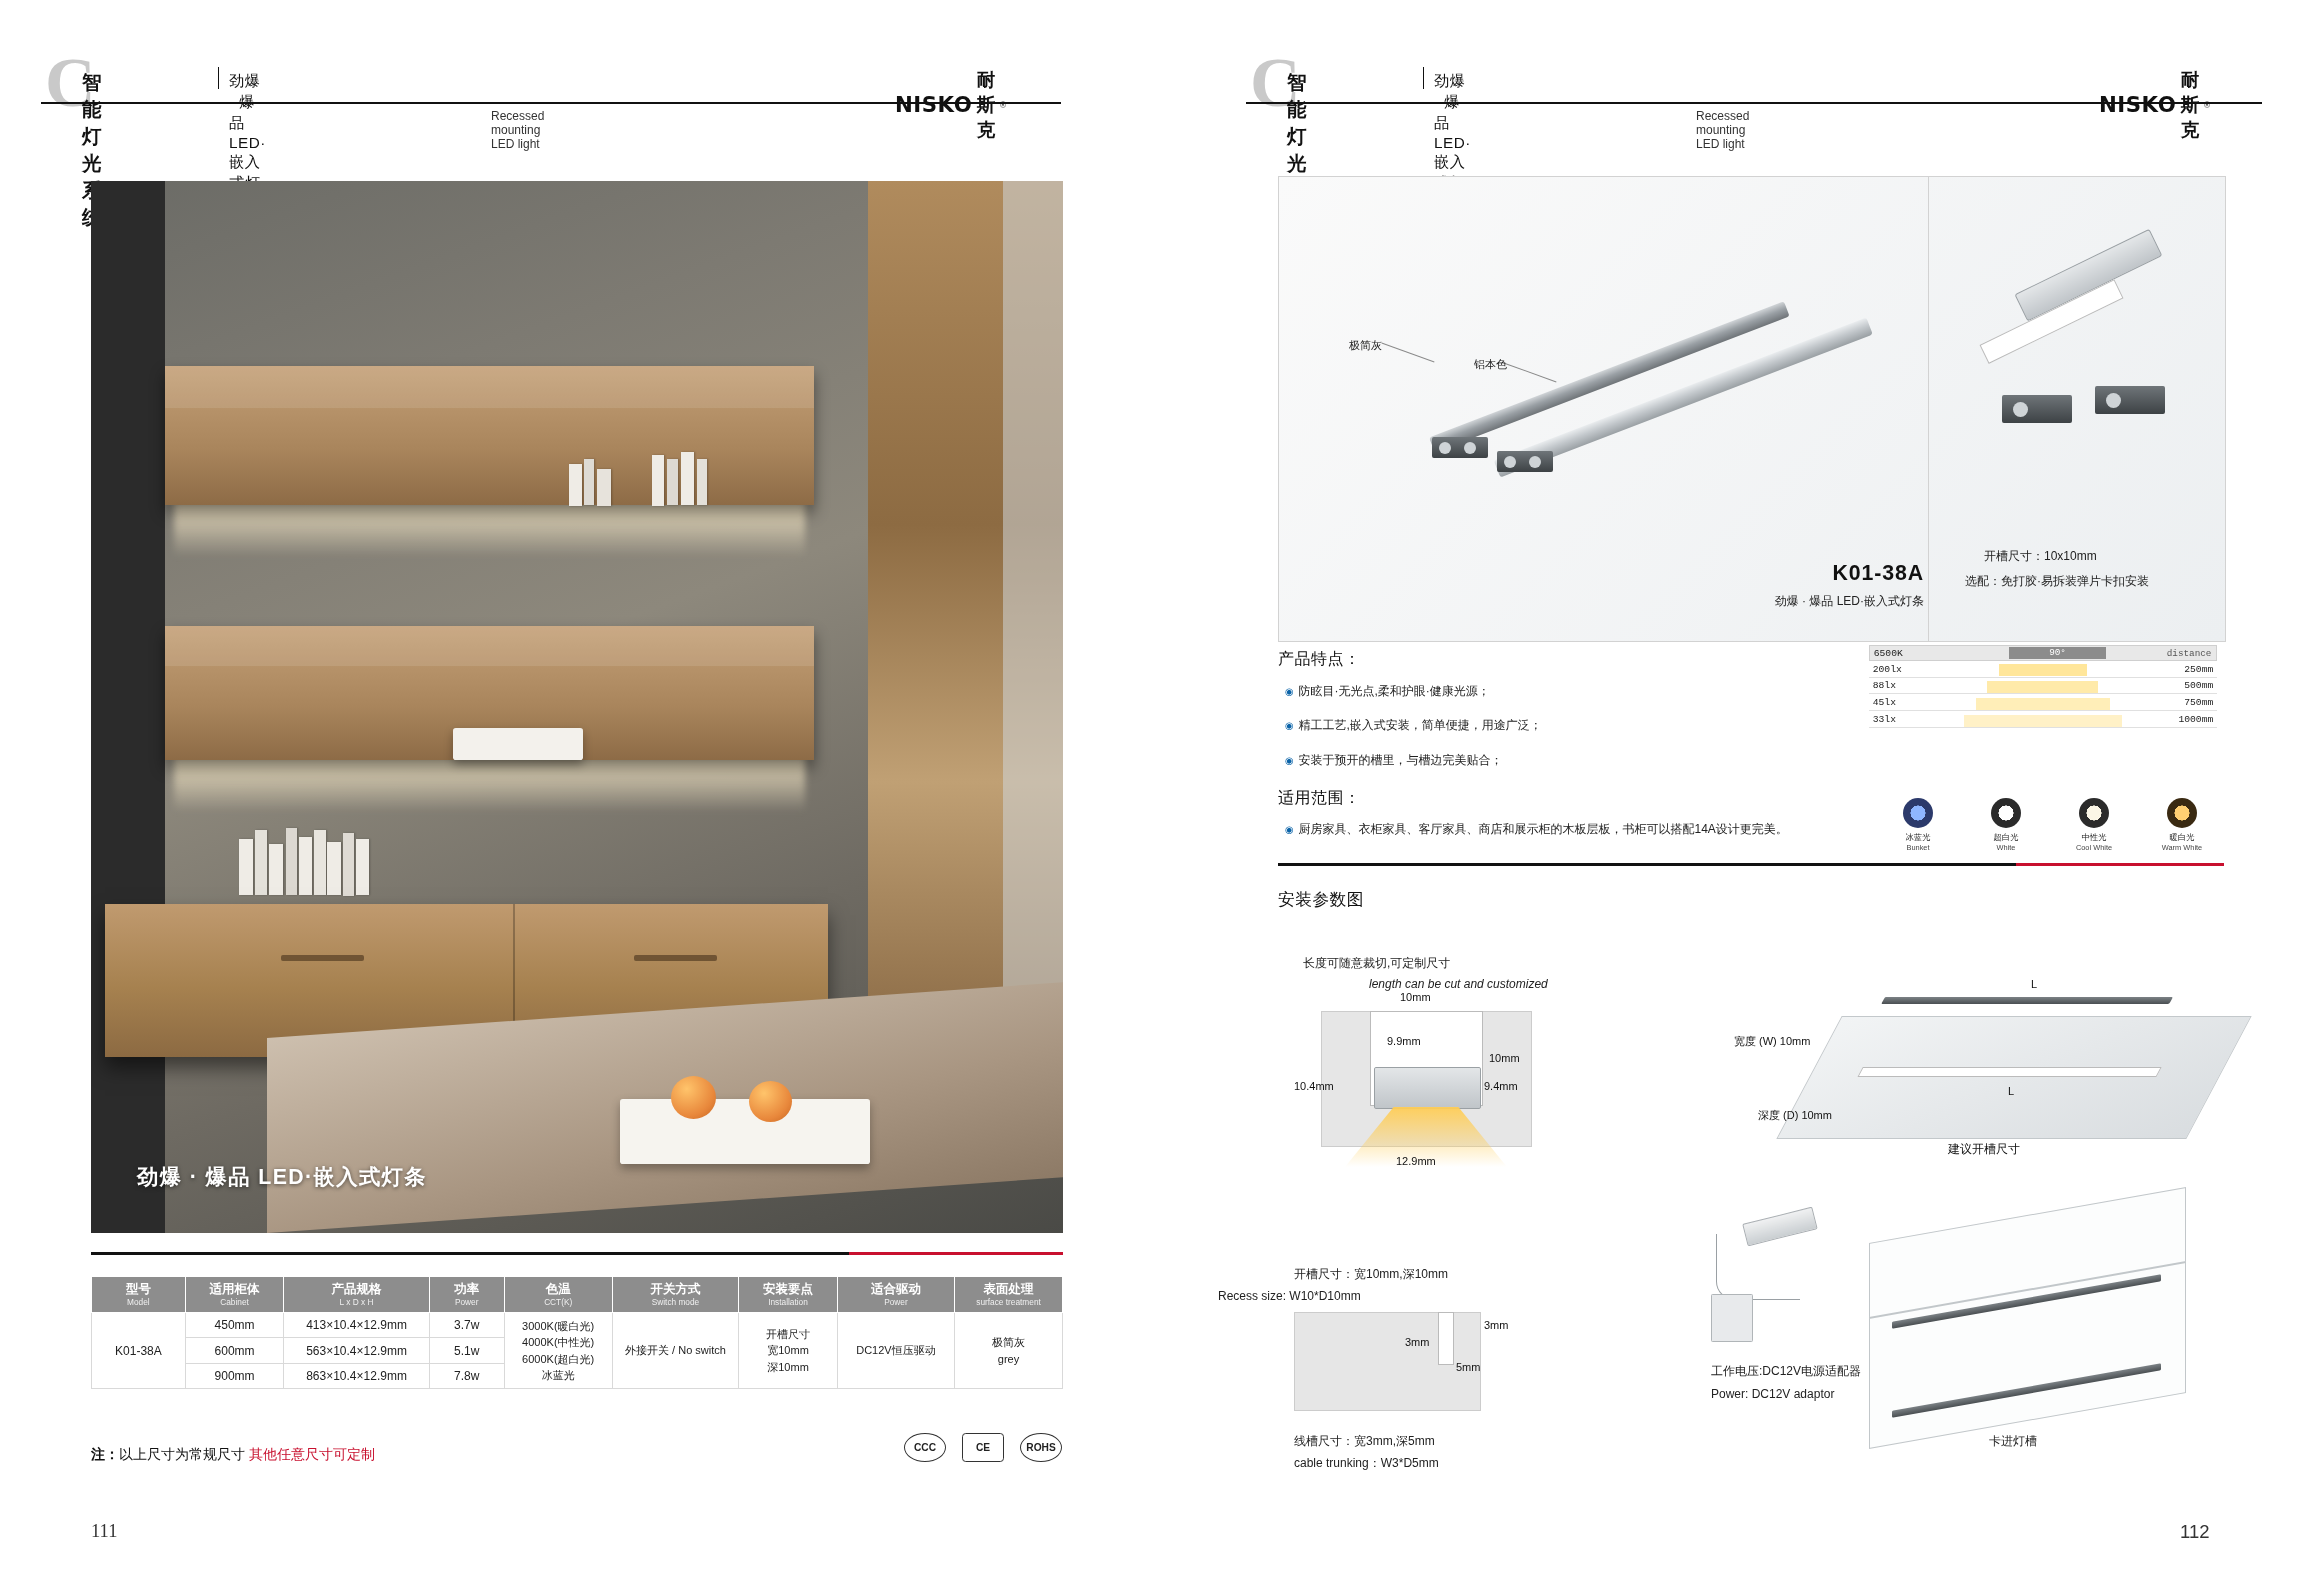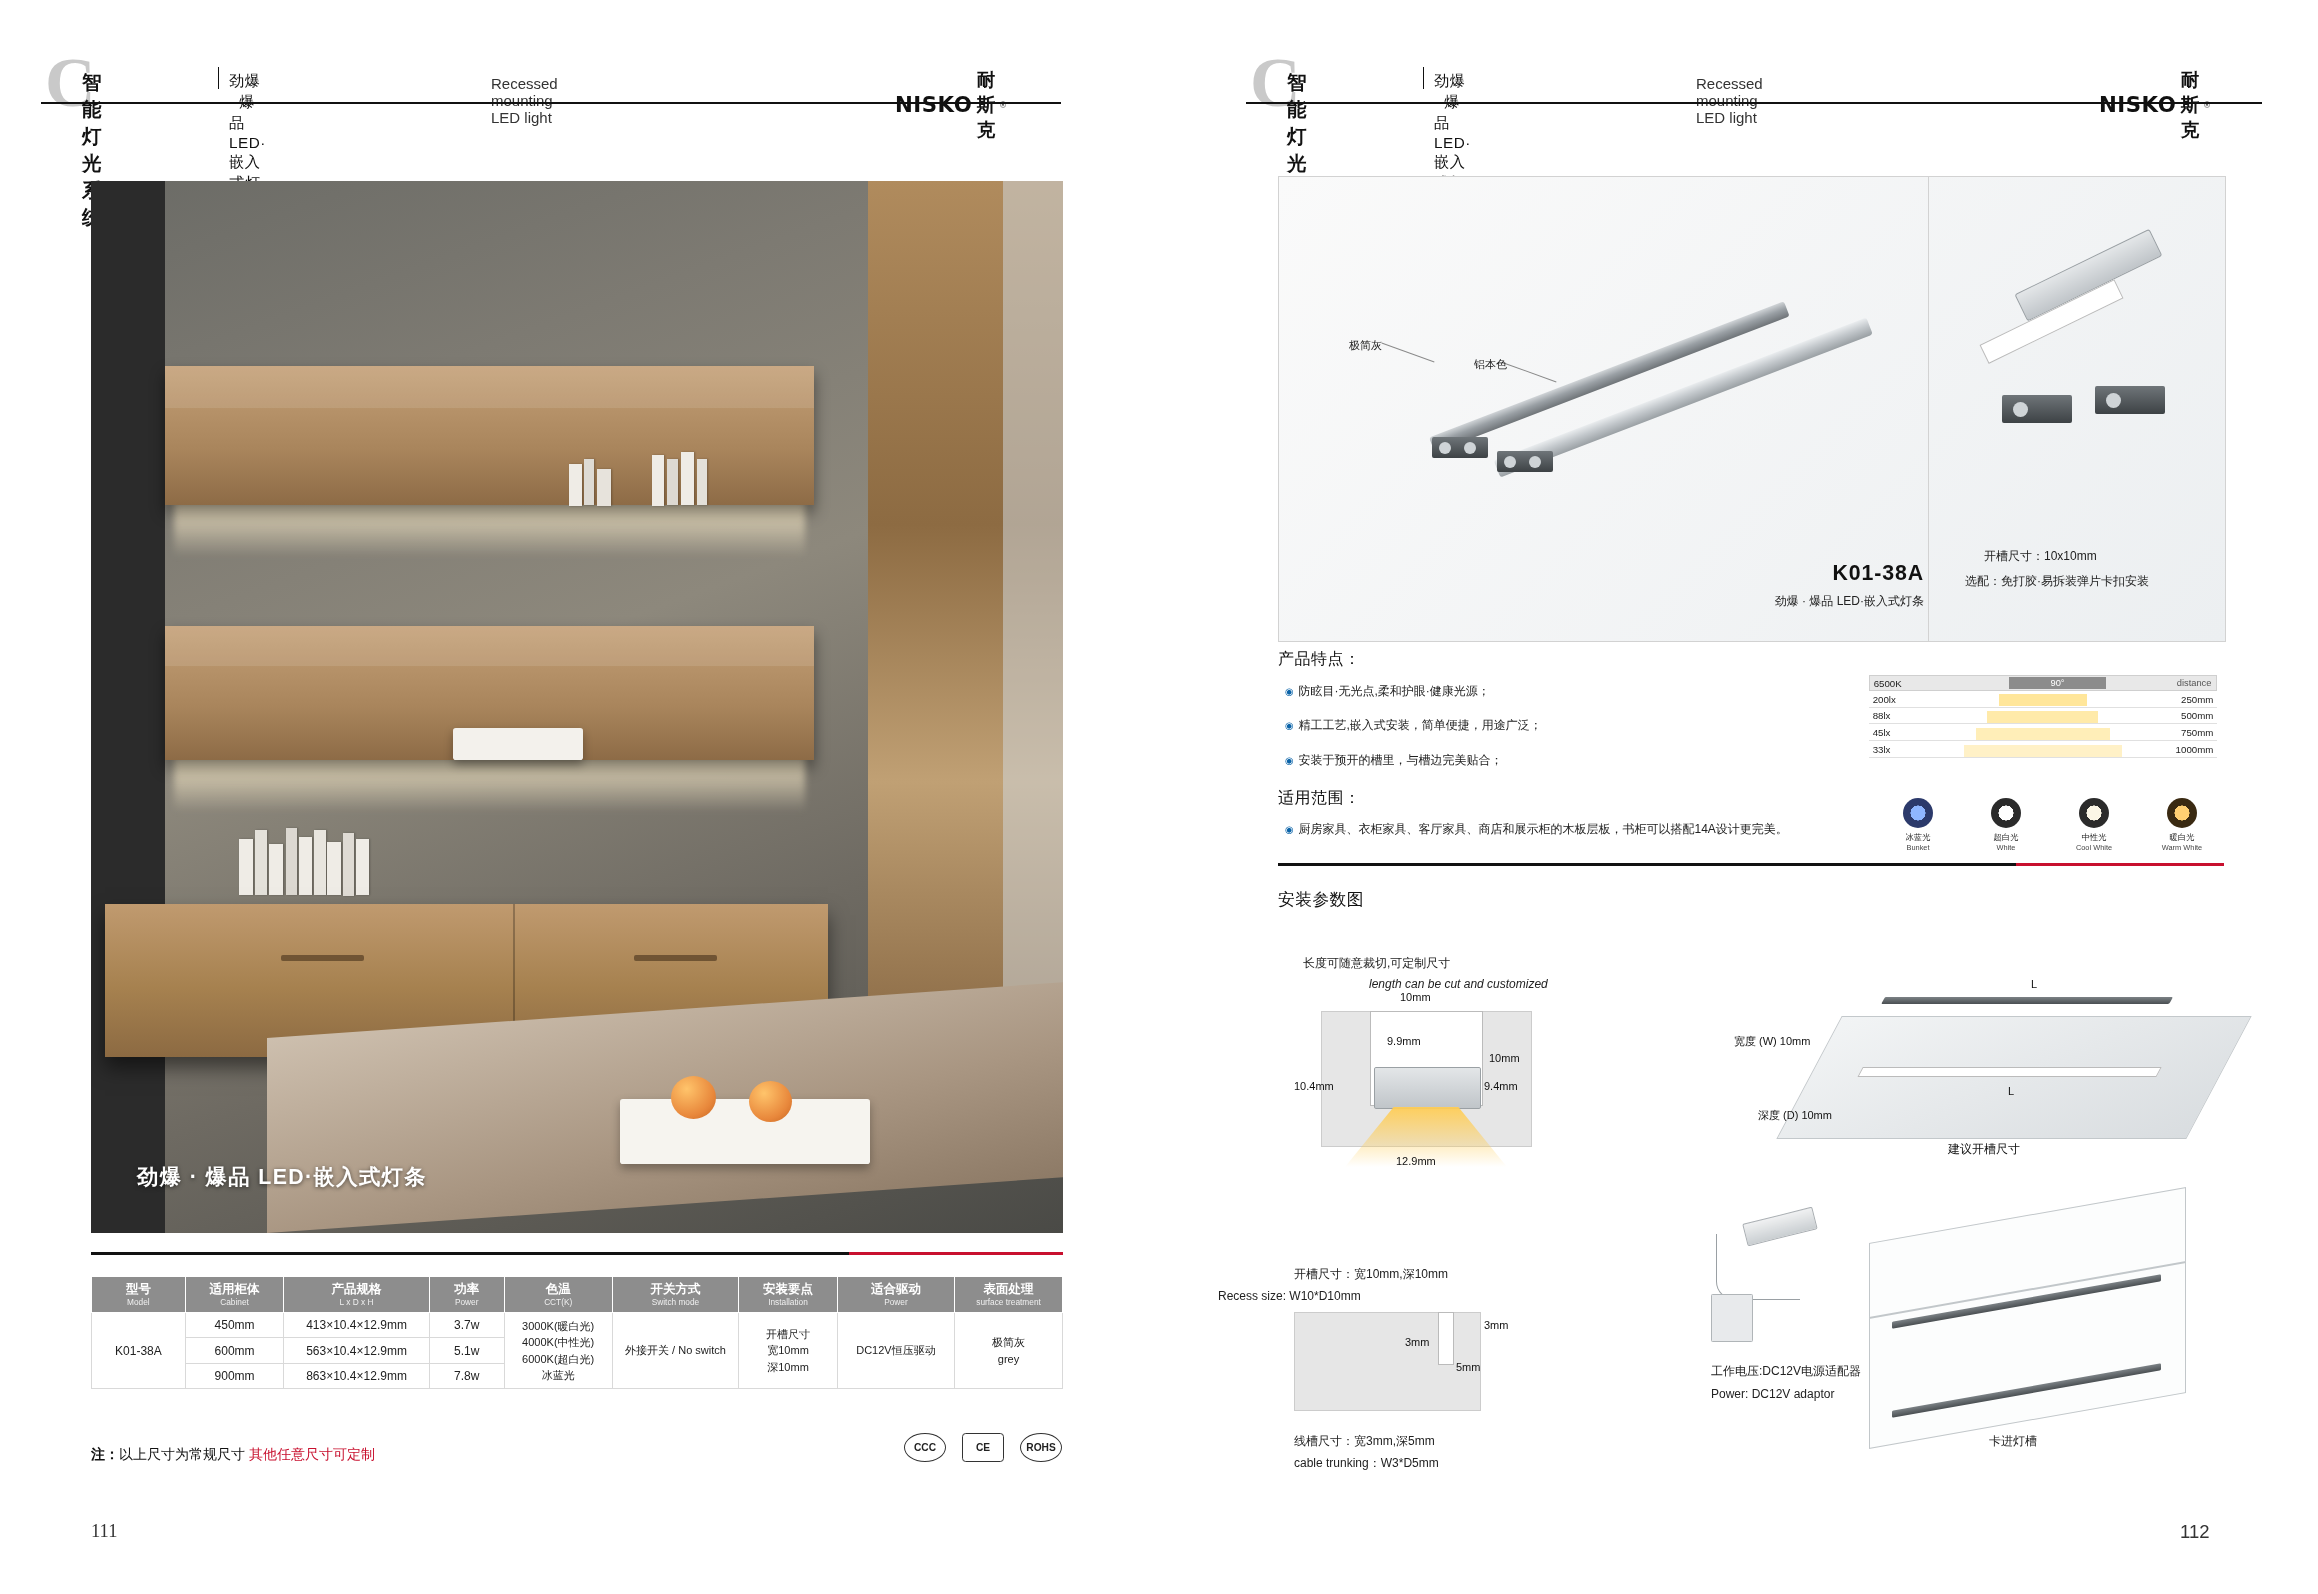--- a/index.html
+++ b/index.html
@@ -7,21 +7,21 @@
   .page{position:absolute;top:0;height:1595px;width:1167px;box-sizing:border-box;}
   .page-left{left:0;}
   .page-right{left:1167px;}
 
   
   .hdr{position:absolute;top:56px;height:51px;}
   .hdr .cmark{position:absolute;font-family:"Liberation Serif",serif;font-size:70px;color:#c9c9c9;font-weight:bold;line-height:1;}
   .hdr .title{position:absolute;font-size:19.5px;font-weight:bold;letter-spacing:0.9px;color:#111;}
   .hdr .divider{position:absolute;width:1.4px;background:#111;}
   .hdr .sub-cn{position:absolute;font-size:15.3px;color:#111;letter-spacing:0.5px;}
-  .hdr .sub-en{position:absolute;font-size:15px;color:#333;}
+  .hdr .sub-en{position:absolute;font-size:12px;color:#333;margin-top:34px;}
   .hdr .rule{position:absolute;height:1.9px;background:#111;}
   .logo{position:absolute;display:flex;align-items:center;gap:4.6px;}
   .logo .lg1{font-size:21.3px;font-weight:bold;letter-spacing:0.5px;color:#111;font-family:"DejaVu Sans",sans-serif;}
   .logo .lg2{font-size:18.5px;font-weight:bold;color:#111;}
   .logo .reg{font-size:8.3px;vertical-align:super;}
 
   
   .photo{position:absolute;left:91px;top:181px;width:972px;height:1052px;overflow:hidden;background:#2a2a2a;}
   .photo .wall{position:absolute;inset:0;background:linear-gradient(160deg,#6b6b66 0%,#7d7a72 22%,#8d887c 45%,#6e6a62 70%,#4a4a46 100%);}
   .photo .darkpanel{position:absolute;left:0;top:0;width:74px;height:100%;background:#2b2b2b;}
@@ -70,21 +70,21 @@
   .clip .dot{position:absolute;width:12px;height:12px;border-radius:50%;background:#cfd4d7;top:4.6px;}
   .model{position:absolute;right:18.5px;bottom:55px;font-size:21.3px;font-weight:bold;letter-spacing:0.9px;color:#111;}
   .modelsub{position:absolute;right:18.5px;bottom:31px;font-size:12px;color:#222;}
   .groovesize{position:absolute;font-size:12px;color:#222;}
 
   
   .sec-title{position:absolute;font-size:16px;font-weight:normal;color:#111;letter-spacing:0.5px;}
   .feat{position:absolute;font-size:12px;color:#222;line-height:1.6;}
   .feat .b{color:#0a63a8;margin-right:4.6px;font-size:10.2px;}
 
-  .lightchart{position:absolute;left:1869px;top:675px;width:348px;height:153px;}
+  .lightchart{position:absolute;left:1869px;top:645px;width:348px;height:153px;font-family:Liberation Mono, monospace;}
   .lc-top{position:absolute;left:0;top:0;width:100%;height:16px;background:#e8e8e8;border:0.9px solid #cfcfcf;box-sizing:border-box;}
   .lc-top .k{position:absolute;left:3.7px;top:1.9px;font-size:9.7px;color:#222;}
   .lc-top .ang{position:absolute;left:139px;top:0.9px;width:97px;height:12px;background:#8c8c8c;color:#fff;font-size:9.3px;text-align:center;line-height:12px;}
   .lc-top .dis{position:absolute;right:4.6px;top:1.9px;font-size:9.3px;color:#555;}
   .lc-row{position:absolute;left:0;width:100%;height:14px;border-bottom:0.9px solid #e0e0e0;box-sizing:border-box;}
   .lc-row .lx{position:absolute;left:3.7px;font-size:9.7px;color:#222;}
   .lc-row .mm{position:absolute;right:3.7px;font-size:9.7px;color:#222;}
   .beam{position:absolute;left:104px;width:139px;background:rgba(255,222,120,.75);}
   .cct-row{position:absolute;left:1883px;top:798px;width:334px;display:flex;justify-content:space-between;}
   .cct{width:70px;text-align:center;}

